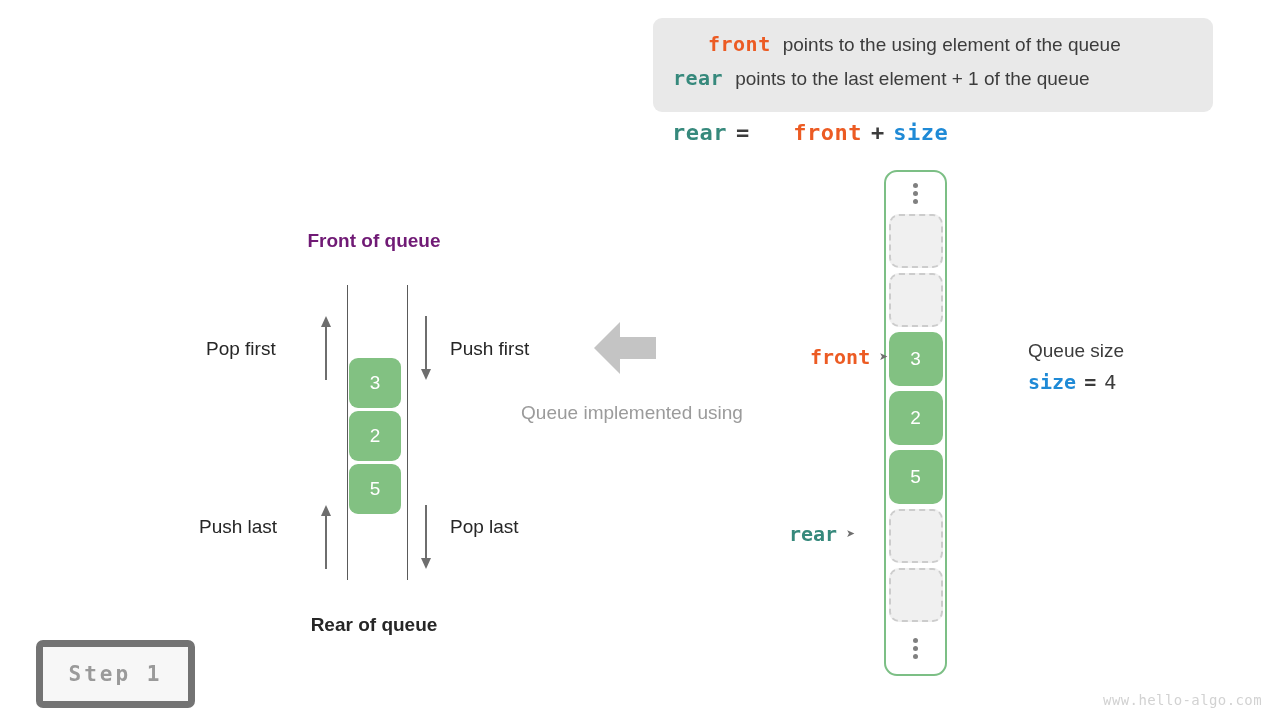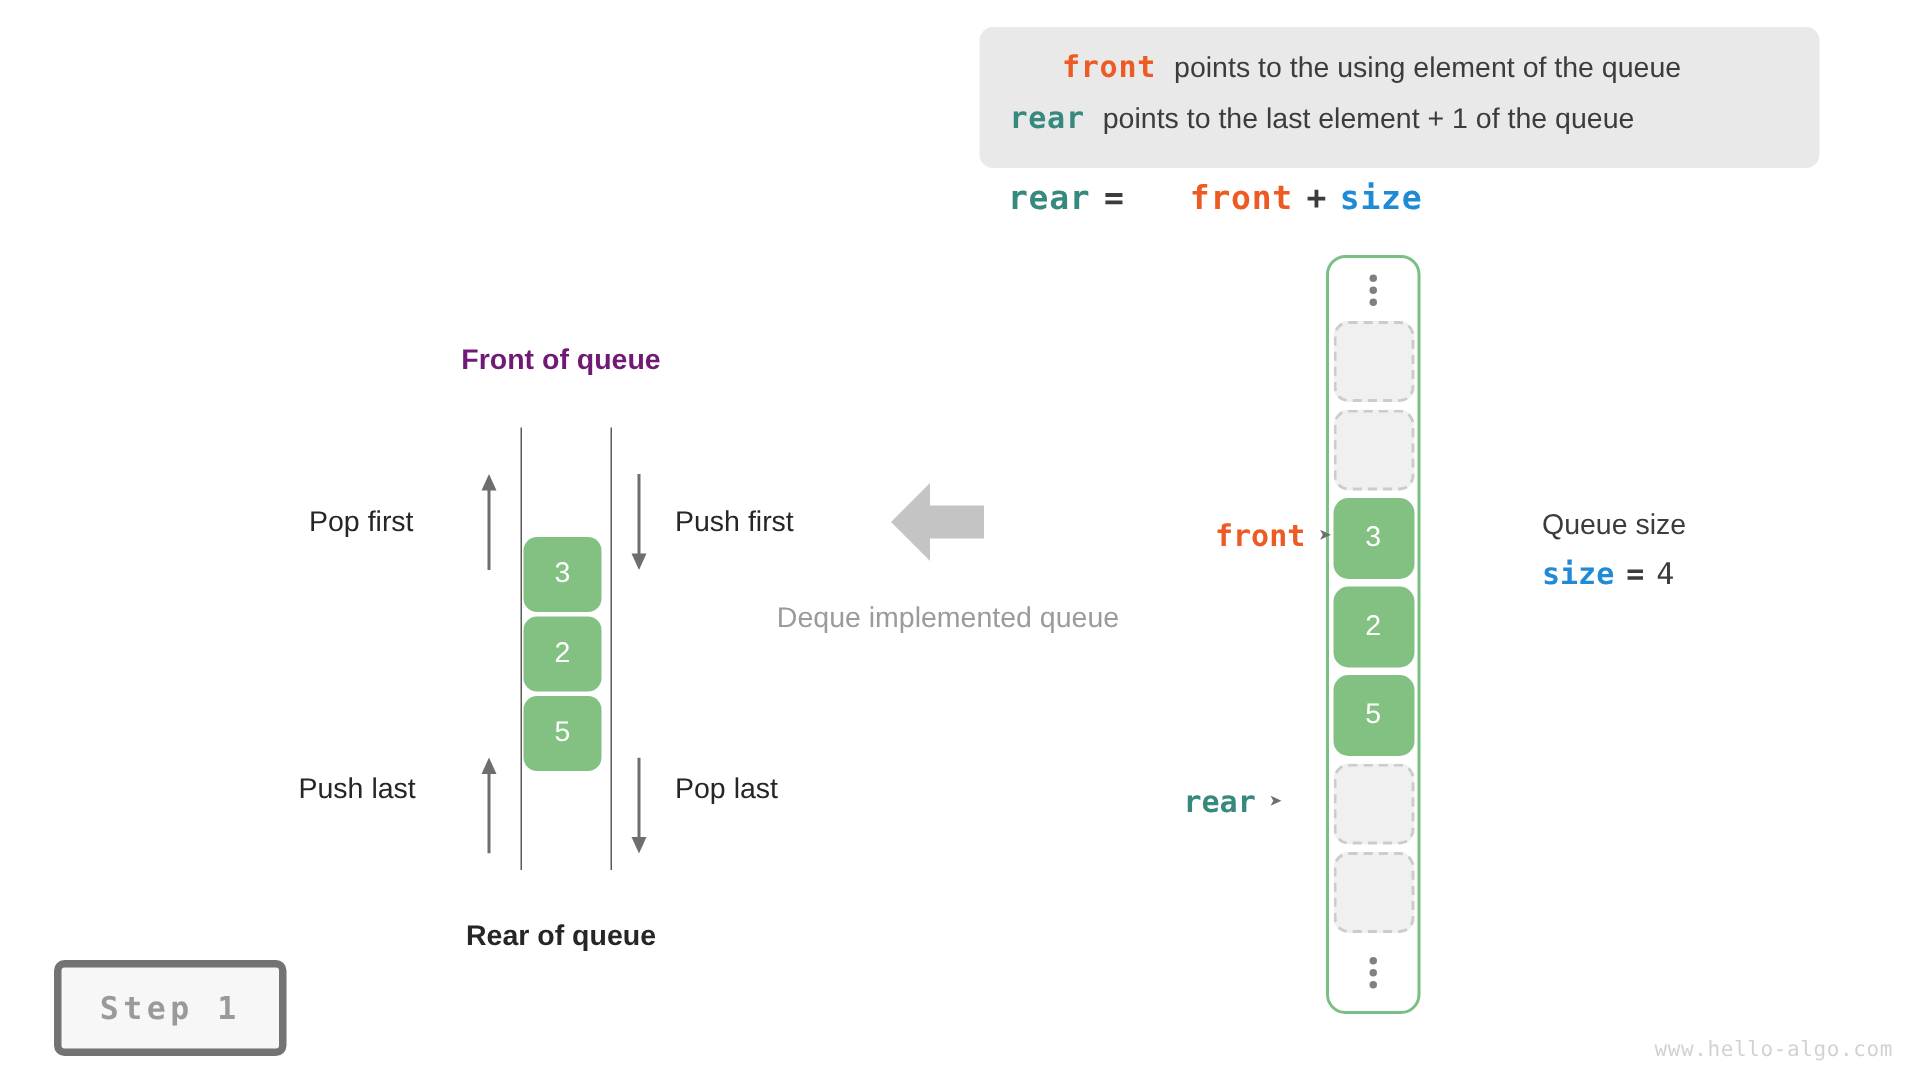--- a/index.html
+++ b/index.html
@@ -249,21 +249,21 @@
   .size-note .expr .num { color: #3c3c3c; font-weight: normal; }
 
   
   .step-badge {
     position: absolute;
     left: 36px;
     top: 640px;
     width: 145px;
     height: 54px;
     background: #f7f7f7;
-    border: 5px solid #737373;
+    border: 7px solid #737373;
     border-radius: 7px;
     display: flex;
     align-items: center;
     justify-content: center;
     font-family: "DejaVu Sans Mono", monospace;
     font-size: 21px;
     font-weight: bold;
     letter-spacing: 3px;
     color: #9a9a9a;
   }
@@ -334,21 +334,21 @@
 <svg class="vline-arrow va-pop-last" viewBox="0 0 14 64">
   <line x1="7" y1="0" x2="7" y2="56" stroke="#6e6e6e" stroke-width="2"></line>
   <path d="M7 64 L12 53 L2 53 Z" fill="#6e6e6e"></path>
 </svg>
 
 <svg class="big-arrow" viewBox="0 0 62 52">
   <path d="M0 26 L26 0 L26 15 L62 15 L62 37 L26 37 L26 52 Z" fill="#c4c4c4"></path>
 </svg>
 
 <div class="caption">
-  <div>Deque implemented queue</div>
+  <div>Queue implemented using</div>
 </div>
 
 <div class="array-container">
   <div class="dots">
       <span></span>
       <span></span>
       <span></span>
     </div>
   <div class="acell empty"></div>
   <div class="acell empty"></div>

